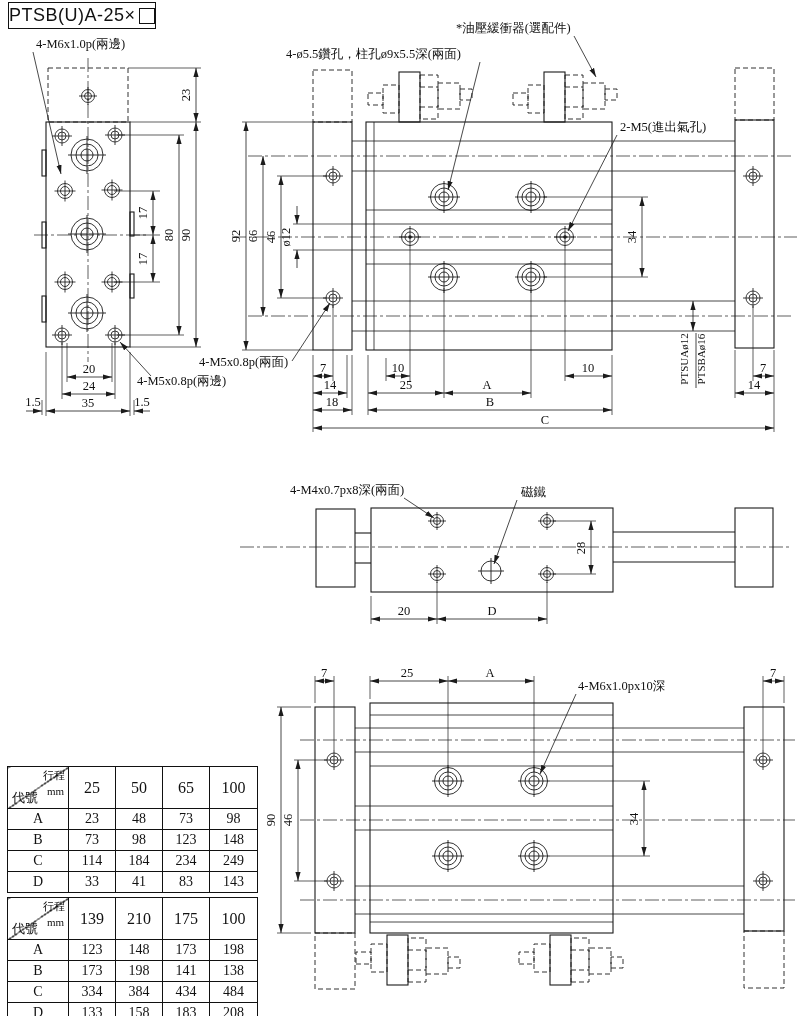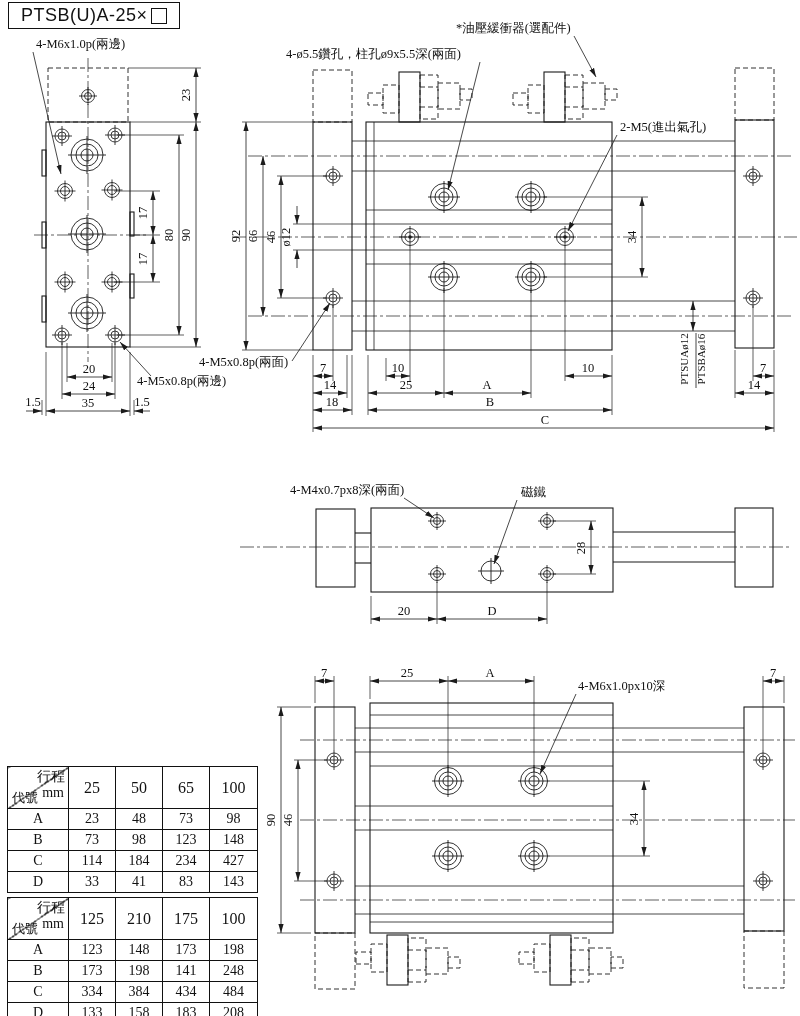--- a/index.html
+++ b/index.html
@@ -14,33 +14,33 @@
   .ext{fill:none;stroke:#1b1b1b;stroke-width:0.7;}
   .dim{fill:none;stroke:#1b1b1b;stroke-width:0.8;marker-start:url(#ar);marker-end:url(#ar);}
   .dimE{fill:none;stroke:#1b1b1b;stroke-width:0.8;marker-end:url(#ar);}
   .lead{fill:none;stroke:#1b1b1b;stroke-width:0.8;marker-end:url(#ar);}
   text{fill:#111;font-family:"Liberation Serif",serif;}
   .dt{font-size:12.5px;text-anchor:middle;}
   .lt{font-size:12.5px;text-anchor:start;}
   .rt{font-size:11px;text-anchor:middle;}
   
   #title-box{position:absolute;left:8px;top:2px;height:25px;border:1.5px solid #111;
-     display:flex;align-items:center;padding:0 12px;gap:3px;
+     display:flex;align-items:center;padding:0 0;gap:3px;
      font-family:"Liberation Sans",sans-serif;font-size:18px;letter-spacing:0.5px;color:#111;}
   #title-box .ph{display:inline-block;width:14px;height:14px;border:1.5px solid #111;}
   
   .dimtable{border-collapse:collapse;table-layout:fixed;color:#111;}
   .dimtable td{border:1.2px solid #111;text-align:center;vertical-align:middle;
      font-size:14px;padding:0;height:20px;overflow:hidden;}
   .dimtable td.colh{font-size:16px;}
   .dimtable tr.hr td{height:41px;}
   td.corner{position:relative;
      background-image:linear-gradient(to bottom right,transparent 49.2%,#111 49.2%,#111 50.8%,transparent 50.8%);}
-  td.corner .c-top{position:absolute;top:1px;right:3px;font-size:14px;}
-  td.corner .c-unit{position:absolute;top:18px;right:4px;font-size:14px;}
+  td.corner .c-top{position:absolute;top:1px;right:3px;font-size:11px;}
+  td.corner .c-unit{position:absolute;top:18px;right:4px;font-size:11px;}
   td.corner .c-bottom{position:absolute;bottom:1px;left:4px;font-size:13px;}
   .tblwrap{position:absolute;}
 </style>
 </head>
 <body>
 
 <div id="page">
 
 <svg width="800" height="1016" viewBox="0 0 800 1016">
 <defs>
@@ -423,21 +423,21 @@
       <td>73</td>
       <td>98</td>
       <td>123</td>
       <td>148</td>
     </tr>
     <tr>
       <td>C</td>
       <td>114</td>
       <td>184</td>
       <td>234</td>
-      <td>427</td>
+      <td>249</td>
     </tr>
     <tr>
       <td>D</td>
       <td>33</td>
       <td>41</td>
       <td>83</td>
       <td>143</td>
     </tr>
   </tbody>
       </table>
@@ -452,38 +452,38 @@
           <col style="width:47px">
           <col style="width:48px">
         </colgroup>
     <tbody>
           <tr class="hr">
       <td class="corner">
         <span class="c-top">行程</span>
         <span class="c-unit">mm</span>
         <span class="c-bottom">代號</span>
       </td>
-      <td class="colh">125</td>
+      <td class="colh">139</td>
       <td class="colh">210</td>
       <td class="colh">175</td>
       <td class="colh">100</td>
     </tr>
     <tr>
       <td>A</td>
       <td>123</td>
       <td>148</td>
       <td>173</td>
       <td>198</td>
     </tr>
     <tr>
       <td>B</td>
       <td>173</td>
       <td>198</td>
       <td>141</td>
-      <td>248</td>
+      <td>138</td>
     </tr>
     <tr>
       <td>C</td>
       <td>334</td>
       <td>384</td>
       <td>434</td>
       <td>484</td>
     </tr>
     <tr>
       <td>D</td>

